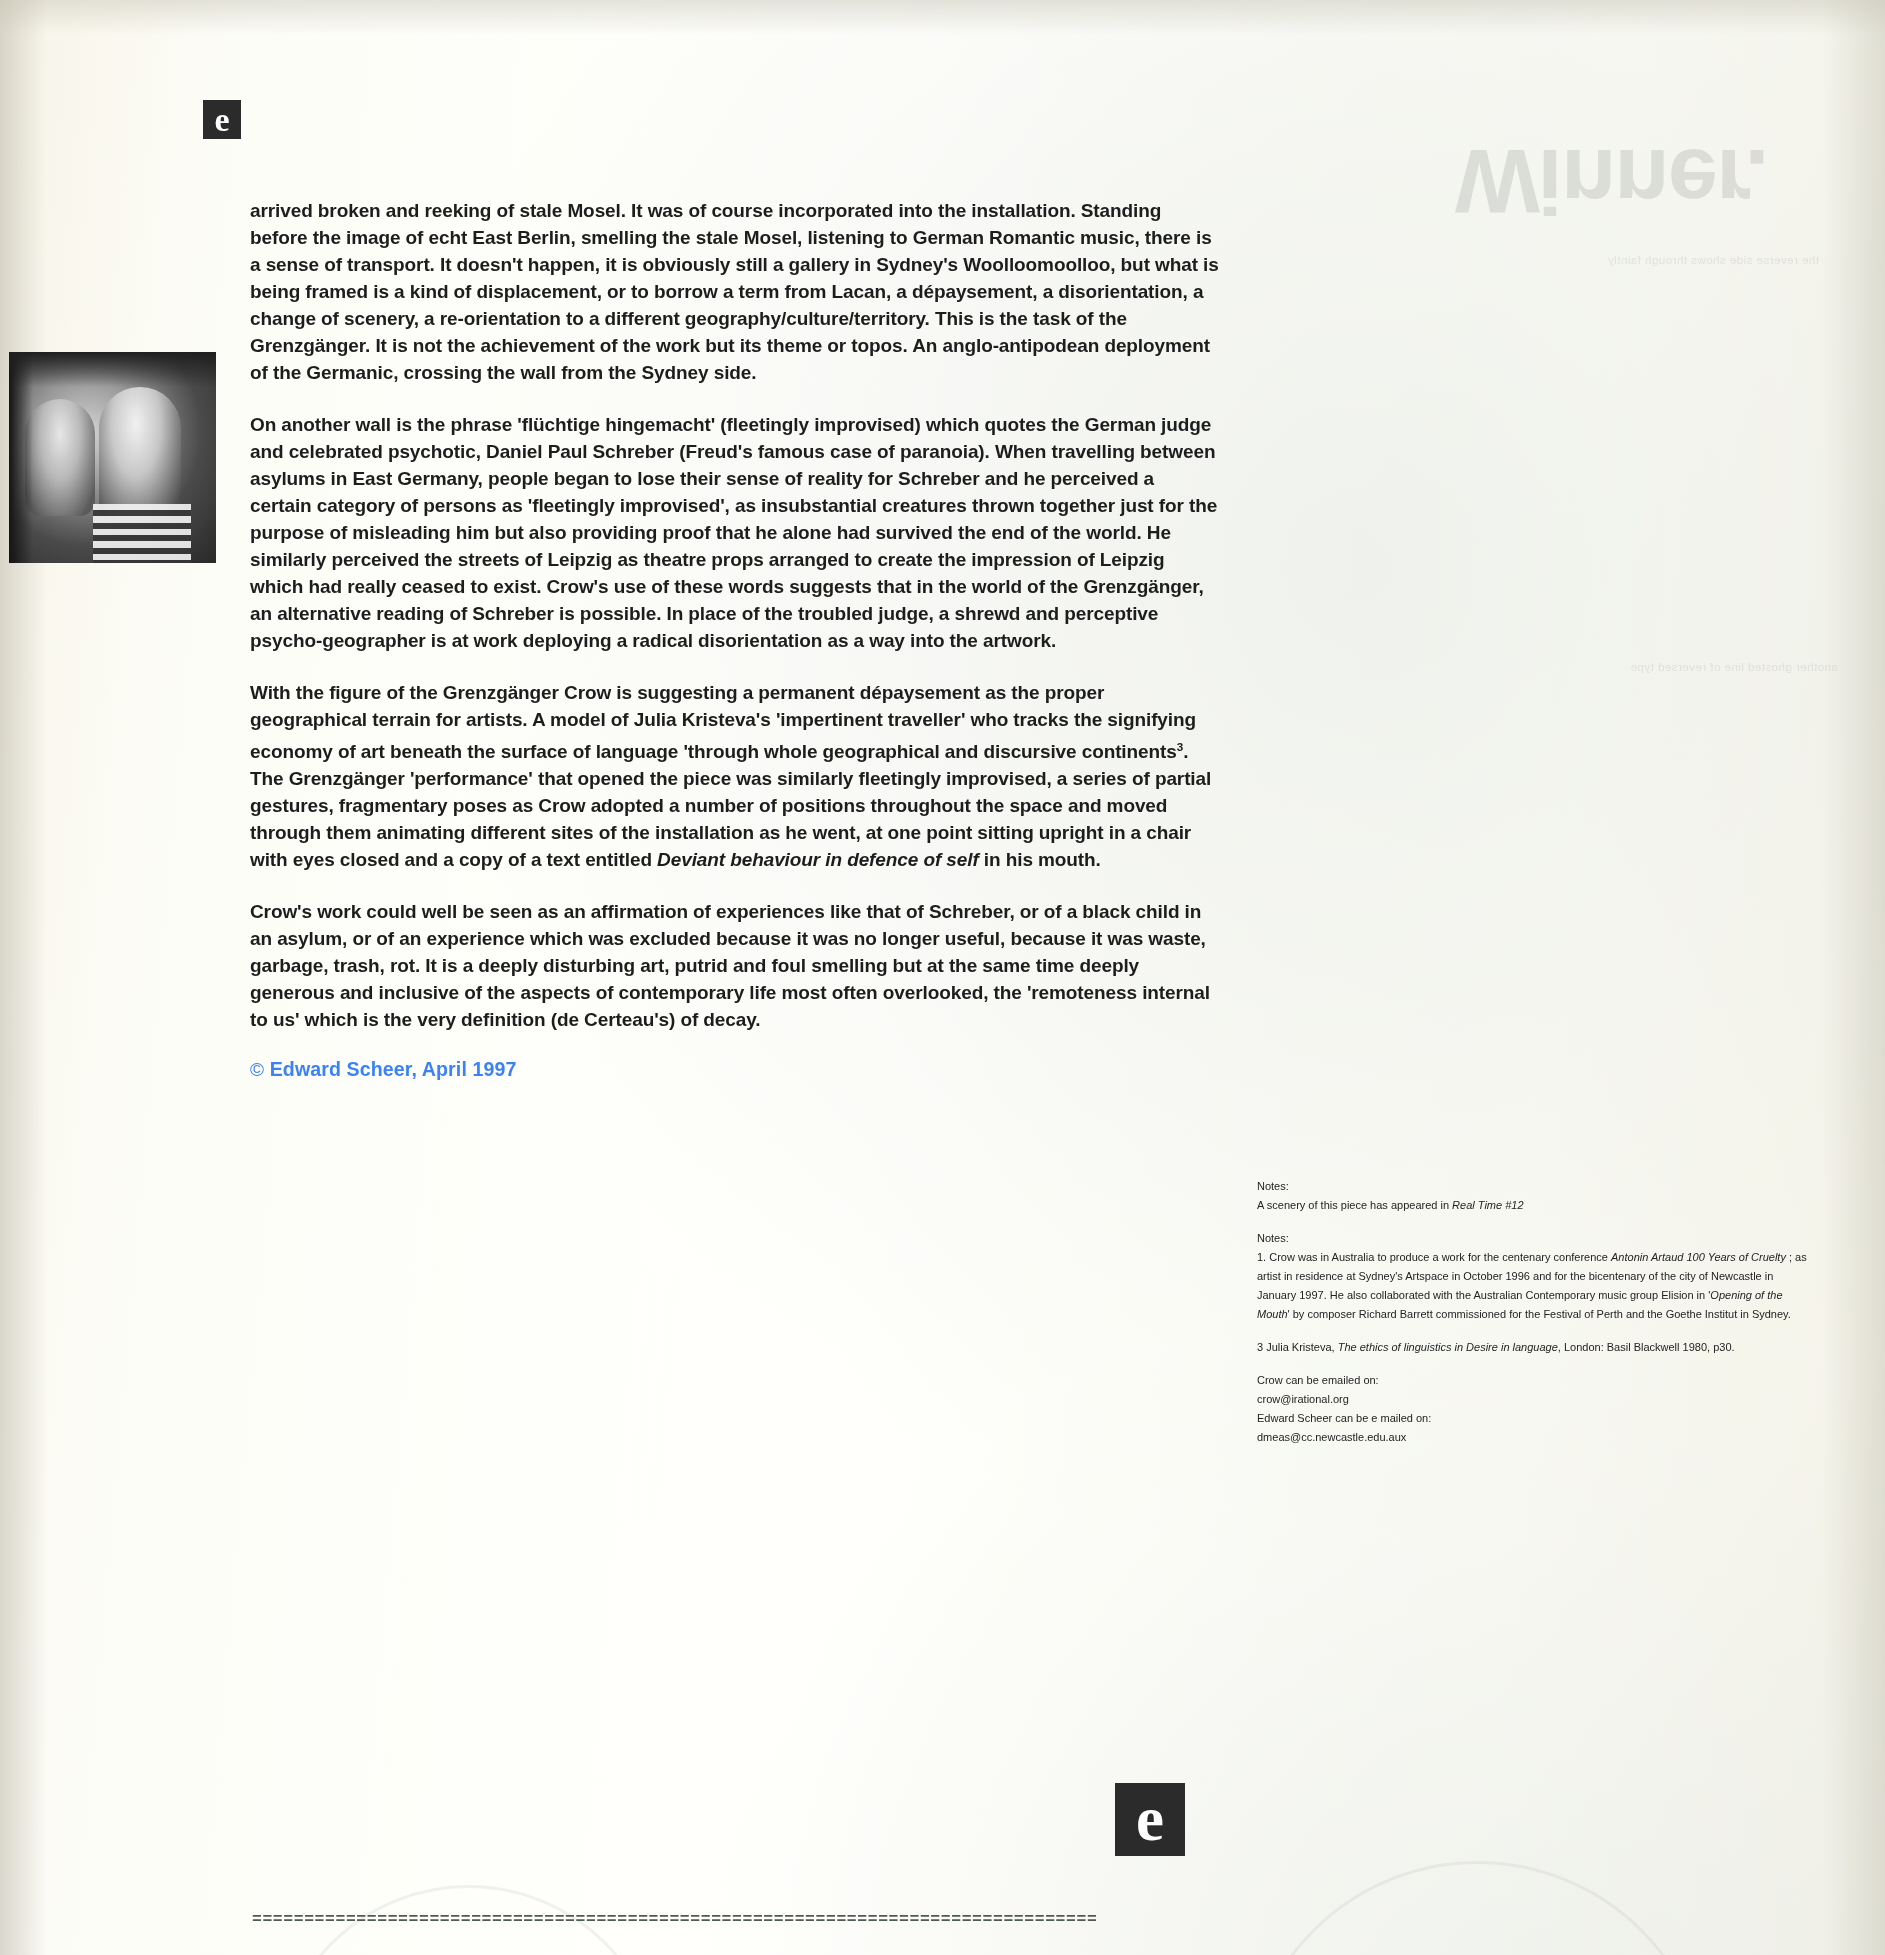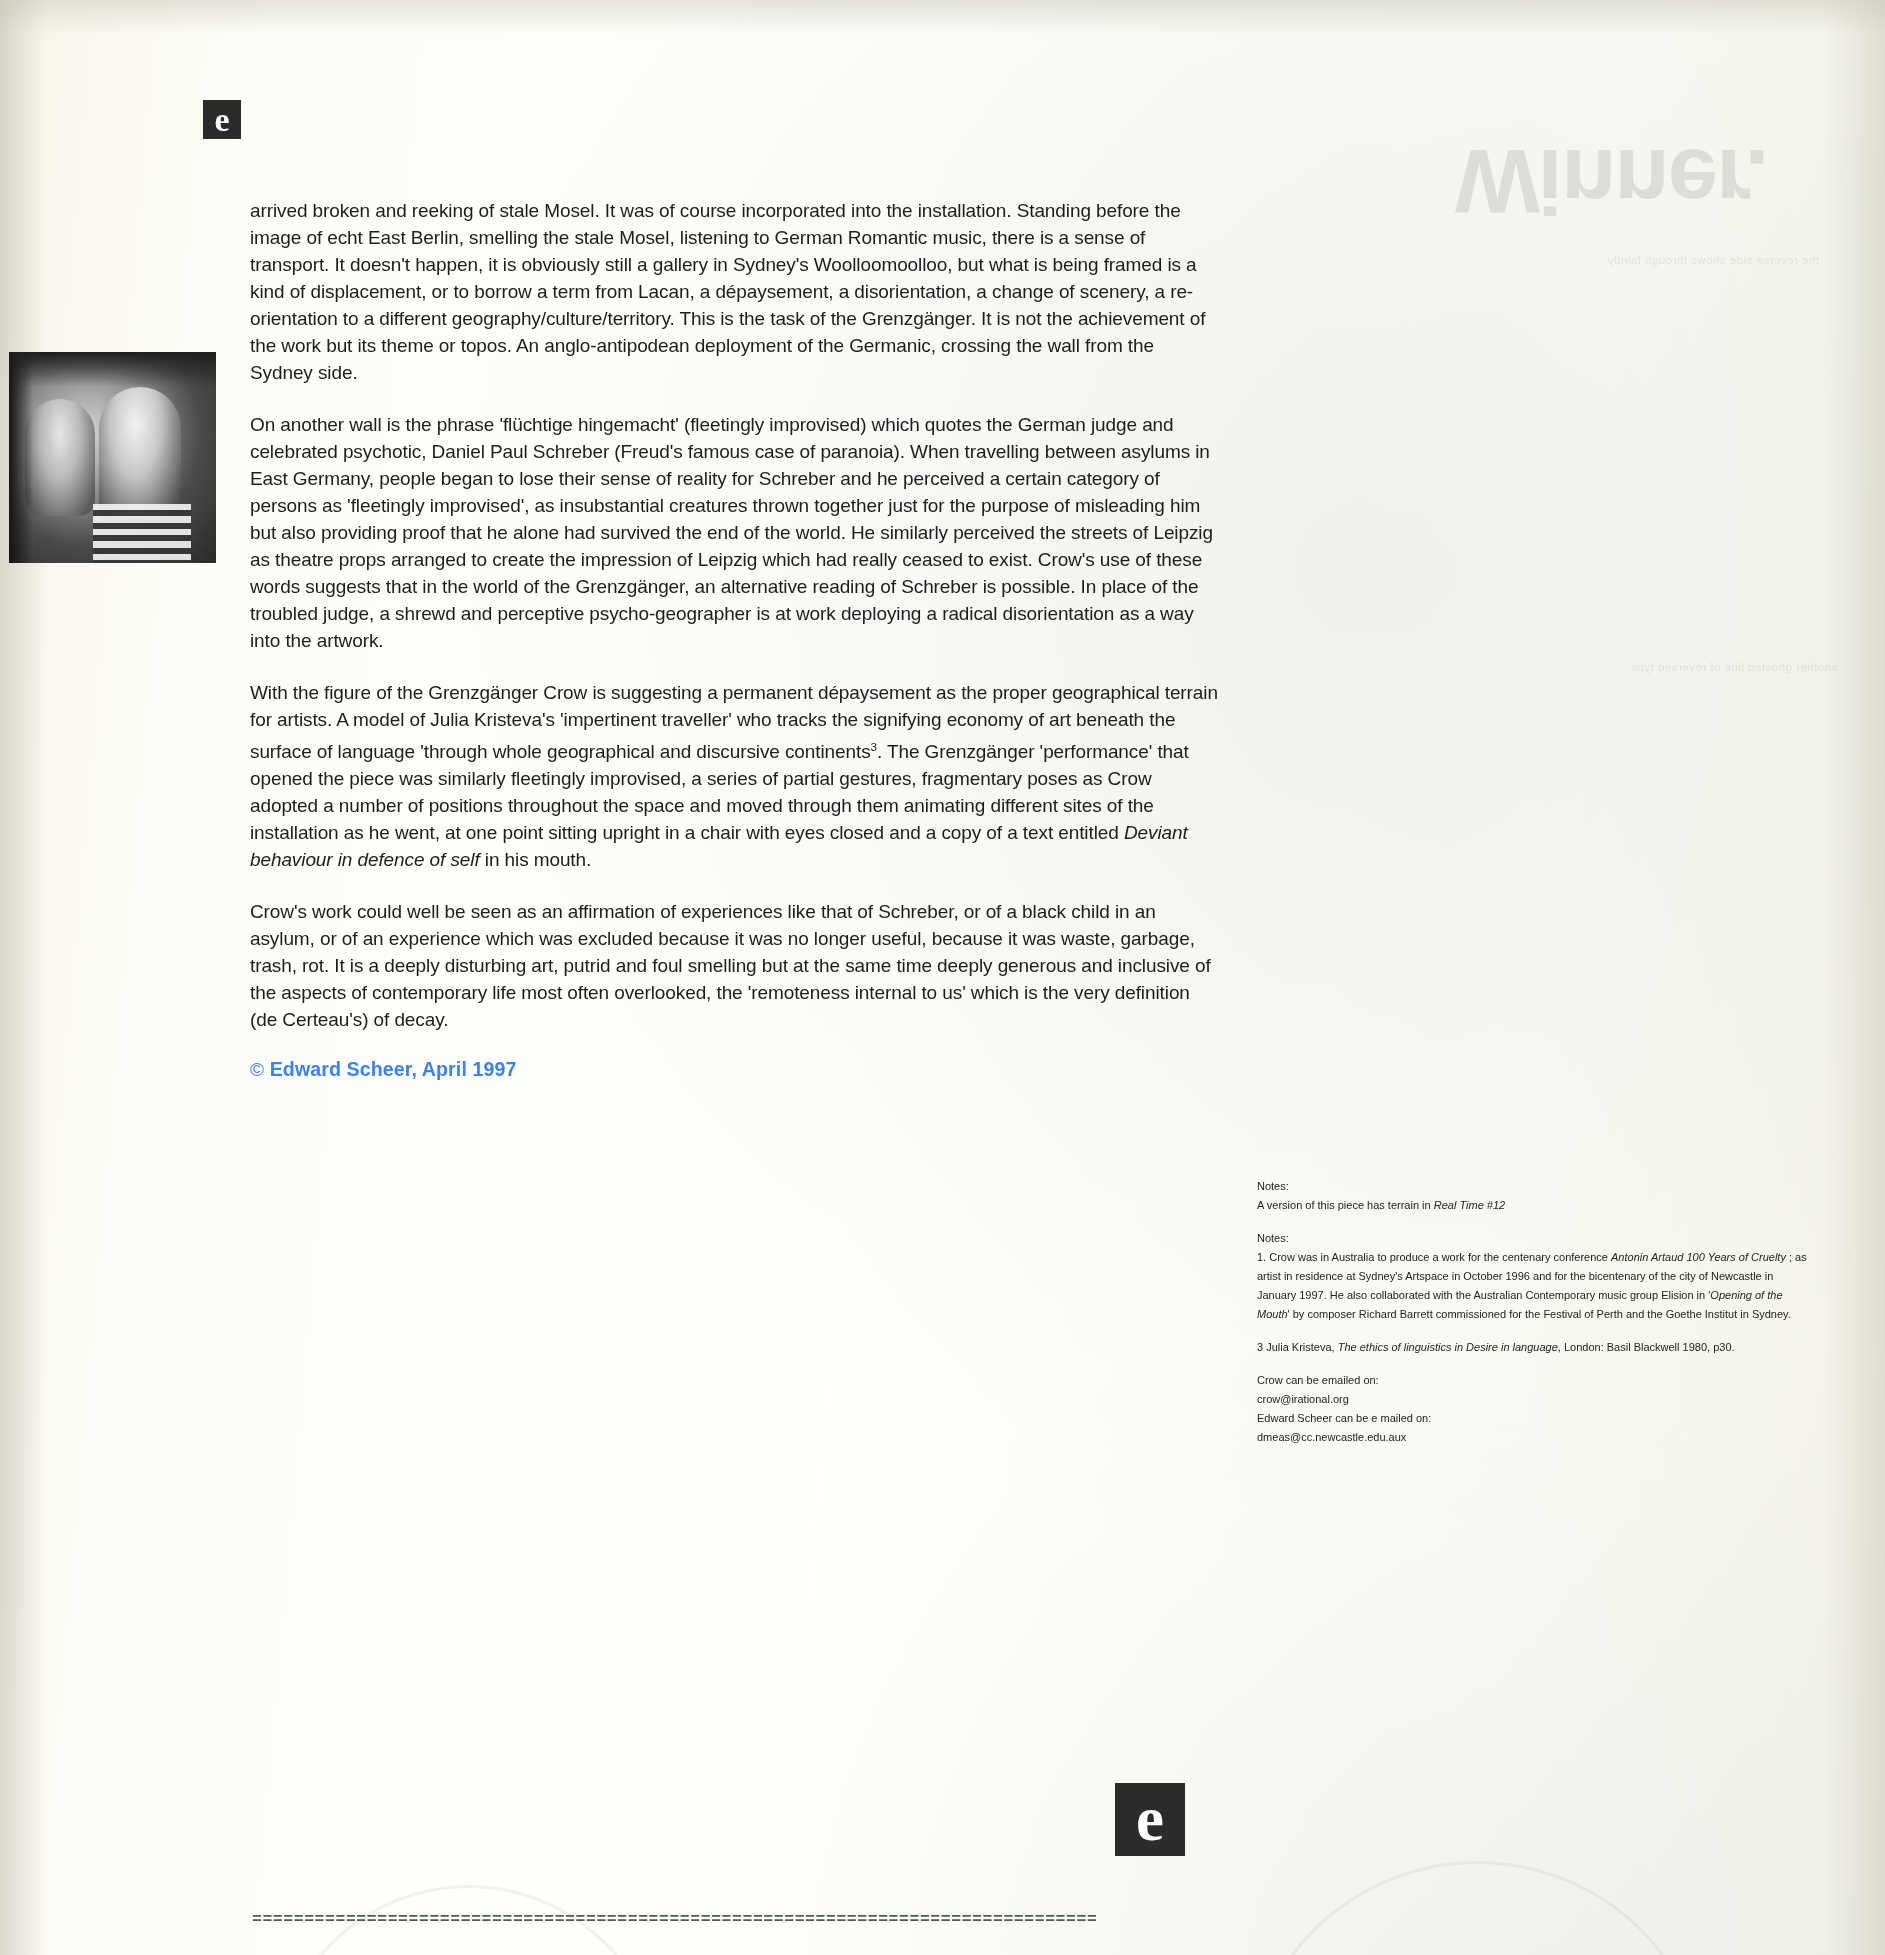--- a/index.html
+++ b/index.html
@@ -150,20 +150,21 @@
     top: 197px;
     width: 970px;
   }
   .body-p {
     font-family: "Liberation Sans", sans-serif;
     font-size: 19px;
     line-height: 27px;
     color: #1d1d1d;
     margin: 0 0 25px 0;
     letter-spacing: -0.1px;
+    font-weight: bold;
   }
   .body-p .sup {
     font-size: 11.7px;
     vertical-align: super;
   }
   .italic { font-style: italic; }
 
   .byline {
     font-family: "Liberation Sans", sans-serif;
     font-size: 19.6px;
@@ -234,21 +235,21 @@
     <p class="body-p">On another wall is the phrase 'flüchtige hingemacht' (fleetingly improvised) which quotes the German judge and celebrated psychotic, Daniel Paul Schreber (Freud's famous case of paranoia). When travelling between asylums in East Germany, people began to lose their sense of reality for Schreber and he perceived a certain category of persons as 'fleetingly improvised', as insubstantial creatures thrown together just for the purpose of misleading him but also providing proof that he alone had survived the end of the world. He similarly perceived the streets of Leipzig as theatre props arranged to create the impression of Leipzig which had really ceased to exist. Crow's use of these words suggests that in the world of the Grenzgänger, an alternative reading of Schreber is possible. In place of the troubled judge, a shrewd and perceptive psycho-geographer is at work deploying a radical disorientation as a way into the artwork.</p>
     <p class="body-p"><span>With the figure of the Grenzgänger Crow is suggesting a permanent dépaysement as the proper geographical terrain for artists. A model of Julia Kristeva's 'impertinent traveller' who tracks the signifying economy of art beneath the surface of language 'through whole geographical and discursive continents</span><span class="sup">3</span><span>. The Grenzgänger 'performance' that opened the piece was similarly fleetingly improvised, a series of partial gestures, fragmentary poses as Crow adopted a number of positions throughout the space and moved through them animating different sites of the installation as he went, at one point sitting upright in a chair with eyes closed and a copy of a text entitled </span><span class="italic">Deviant behaviour in defence of self</span><span> in his mouth.</span></p>
     <p class="body-p">Crow's work could well be seen as an affirmation of experiences like that of Schreber, or of a black child in an asylum, or of an experience which was excluded because it was no longer useful, because it was waste, garbage, trash, rot. It is a deeply disturbing art, putrid and foul smelling but at the same time deeply generous and inclusive of the aspects of contemporary life most often overlooked, the 'remoteness internal to us' which is the very definition (de Certeau's) of decay.</p>
     <div class="byline"><span class="copy">©</span> <span>Edward Scheer, April 1997</span></div>
   </div>
 
   <div class="e-mark e-mark-inline">e</div>
 
   <div class="notes-col">
     <p class="tight">Notes:</p>
-    <p><span>A version of this piece has terrain in </span><span class="italic">Real Time #12</span></p>
+    <p><span>A scenery of this piece has appeared in </span><span class="italic">Real Time #12</span></p>
     <p class="tight">Notes:</p>
     <p><span>1. Crow was in Australia to produce a work for the centenary conference </span><span class="italic">Antonin Artaud  100 Years of Cruelty</span><span> ; as artist in residence at Sydney's Artspace in October 1996 and for the bicentenary of the city of Newcastle in January 1997. He also collaborated with the Australian Contemporary music group Elision in '</span><span class="italic">Opening of the Mouth</span><span>' by composer Richard Barrett commissioned for the Festival of Perth and the Goethe Institut in Sydney.</span></p>
     <p><span>3 Julia Kristeva,  </span><span class="italic">The ethics of linguistics in Desire in language</span><span>, London: Basil Blackwell 1980, p30.</span></p>
     <p class="tight">Crow can be emailed on:</p>
     <p class="tight">crow@irational.org</p>
     <p class="tight">Edward Scheer can be e mailed on:</p>
     <p>dmeas@cc.newcastle.edu.aux</p>
   </div>
 
   <div class="eq-rule">=================================================================================</div>

